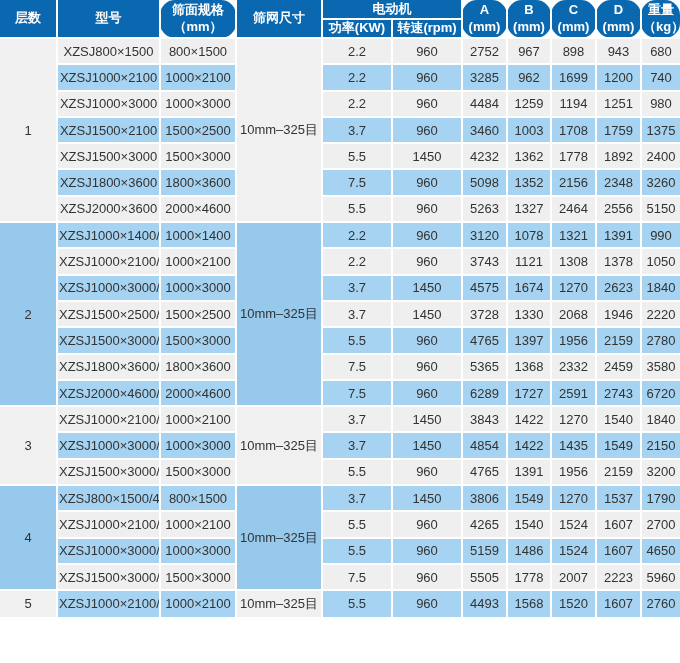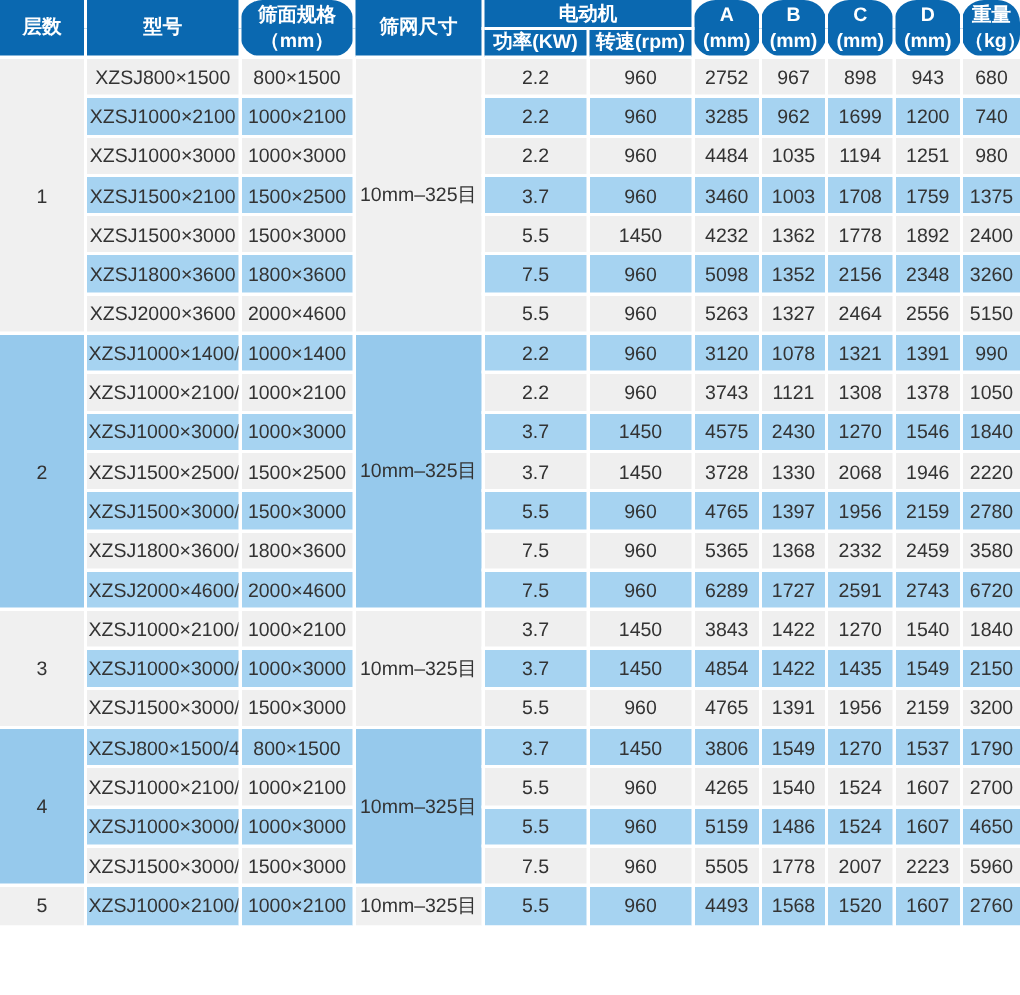--- a/index.html
+++ b/index.html
@@ -120,21 +120,21 @@
         <td>1699</td>
         <td>1200</td>
         <td>740</td>
       </tr>
       <tr class="row-gray">
         <td>XZSJ1000×3000</td>
         <td>1000×3000</td>
         <td>2.2</td>
         <td>960</td>
         <td>4484</td>
-        <td>1035</td>
+        <td>1259</td>
         <td>1194</td>
         <td>1251</td>
         <td>980</td>
       </tr>
       <tr class="row-blue">
         <td>XZSJ1500×2100</td>
         <td>1500×2500</td>
         <td>3.7</td>
         <td>960</td>
         <td>3460</td>
@@ -199,23 +199,23 @@
         <td>1308</td>
         <td>1378</td>
         <td>1050</td>
       </tr>
       <tr class="row-blue">
         <td>XZSJ1000×3000/2</td>
         <td>1000×3000</td>
         <td>3.7</td>
         <td>1450</td>
         <td>4575</td>
-        <td>2430</td>
+        <td>1674</td>
         <td>1270</td>
-        <td>1546</td>
+        <td>2623</td>
         <td>1840</td>
       </tr>
       <tr class="row-gray">
         <td>XZSJ1500×2500/2</td>
         <td>1500×2500</td>
         <td>3.7</td>
         <td>1450</td>
         <td>3728</td>
         <td>1330</td>
         <td>2068</td>

